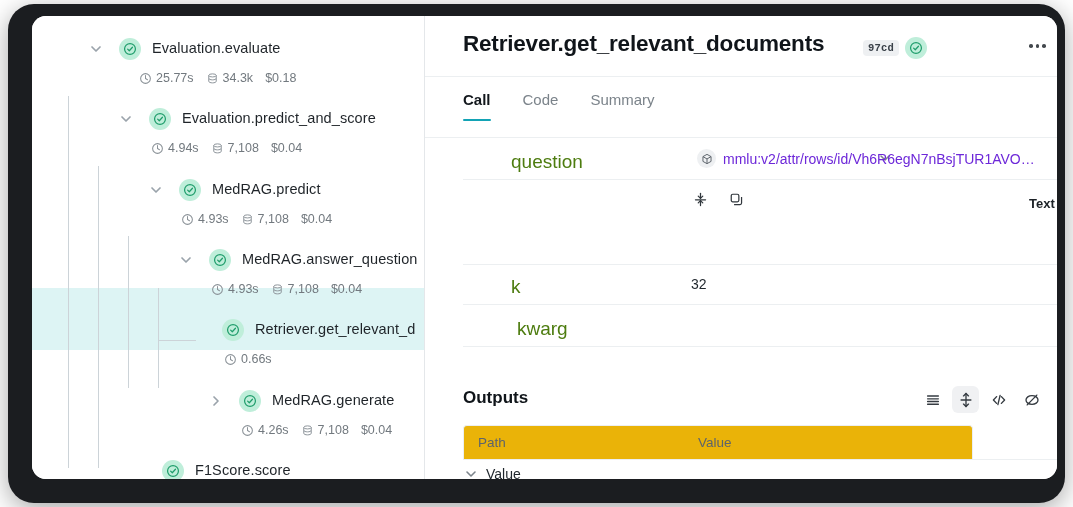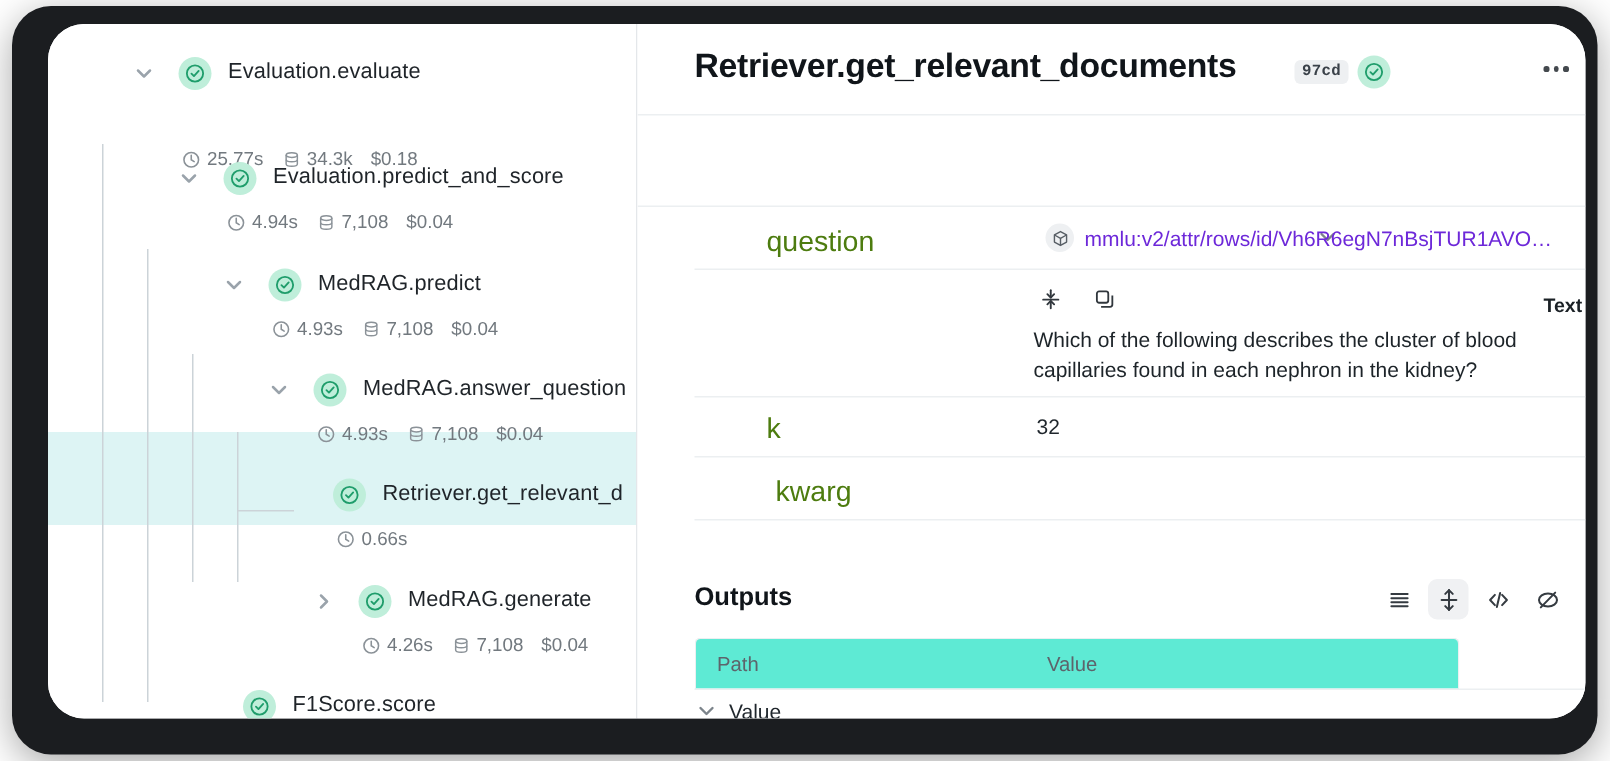--- a/index.html
+++ b/index.html
@@ -18,21 +18,21 @@
     width: 1057px; height: 499px;
     border-radius: 26px;
     background: #1b1d20;
     box-shadow: 0 6px 26px rgba(0,0,0,0.35);
   }
   #card {
     position: absolute;
     left: 24px; top: 12px;
     width: 1025px; height: 463px;
     background: #ffffff;
-    border-radius: 24px;
+    border-radius: 14px;
     overflow: hidden;
   }
 
   
   #tree-pane {
     position: absolute; left: 0; top: 0;
     width: 392px; height: 463px;
     background: #fff;
     overflow: hidden;
   }
@@ -162,21 +162,21 @@
   #outtools { position:absolute; left:494px; top:370px; display:flex; align-items:center; gap:6px; }
   .otool {
     width:27px; height:27px; border-radius:6px;
     display:flex; align-items:center; justify-content:center;
     color:#353b41;
   }
   .otool.on { background:#f0f1f3; }
 
   #tblhdr {
     position:absolute; left:38px; top:409px; width:510px; height:34px;
-    background:#5eead4; border:1px solid #eceff1; border-bottom:none;
+    background:#eab308; border:1px solid #eceff1; border-bottom:none;
     border-radius:4px 4px 0 0;
   }
   .th { position:absolute; top:9px; font-size:13.5px; color:#5d646b; }
   #rowrule { position:absolute; left:38px; top:443px; width:594px; height:1px; background:#eceff1; }
   #lastrow { position:absolute; left:38px; top:450px; display:flex; align-items:center; gap:7px;
              font-size:14px; color:#1f262c; }
 </style>
 </head>
 <body>
 
@@ -198,21 +198,21 @@
             <path d="M4 6l4 4 4-4"></path>
           </svg>
       </div>
       <div class="status-ic" style="left:87px;top:22px;">
         <svg width="14" height="14" viewBox="0 0 16 16" fill="none" stroke="#1f9d6b" stroke-width="1.4">
             <circle cx="8" cy="8" r="6.2"></circle>
             <path d="M5.3 8.1l1.9 1.9 3.6-4" stroke-linecap="round" stroke-linejoin="round"></path>
           </svg>
       </div>
       <div class="tlabel" style="left:120px;top:24px;">Evaluation.evaluate</div>
-      <div class="tmeta" style="left:89px;top:55px;margin-top:28px;">
+      <div class="tmeta" style="left:107px;top:55px;">
         <span class="mgroup">
             <svg width="13" height="13" viewBox="0 0 16 16" fill="none" stroke="#8b9298" stroke-width="1.3">
               <circle cx="8" cy="8" r="6"></circle>
               <path d="M8 4.4V8l2.4 1.5" stroke-linecap="round"></path>
             </svg>
             <span>25.77s</span>
           </span>
         <span class="mgroup">
             <svg width="13" height="13" viewBox="0 0 16 16" fill="none" stroke="#8b9298" stroke-width="1.2">
               <ellipse cx="8" cy="4.2" rx="4.6" ry="1.9"></ellipse>
@@ -388,20 +388,25 @@
             </svg>
         </div>
         <div id="dmore">
             <i></i>
             <i></i>
             <i></i>
           </div>
       </div>
       <div id="hrule1"></div>
 
+      <div id="tabs">
+        <div class="tab active">Call</div>
+        <div class="tab">Code</div>
+        <div class="tab">Summary</div>
+      </div>
       <div id="tabrule"></div>
 
       <div class="chev" style="left:452px;top:134px;color:#7c848b;">
         <svg width="16" height="16" viewBox="0 0 16 16" fill="none" stroke="currentColor" stroke-width="1.6" stroke-linecap="round" stroke-linejoin="round">
             <path d="M4 6l4 4 4-4"></path>
           </svg>
       </div>
       <div class="ikey" style="left:86px;top:135px;">question</div>
       <div class="refchip" style="left:272px;top:133px;">
         <span class="cube">
@@ -426,21 +431,20 @@
             </svg>
         </span>
         <span class="tbtn" style="margin-left:14px;">
           <svg width="15" height="15" viewBox="0 0 16 16" fill="none" stroke="currentColor" stroke-width="1.3" stroke-linejoin="round">
               <rect x="2.4" y="2.4" width="8.1" height="8.1" rx="1.6"></rect>
               <path d="M5.4 13.4h6.4c.9 0 1.6-.7 1.6-1.6V5.4"></path>
             </svg>
         </span>
       </div>
       <div class="tlabelr" style="left:604px;top:180px;">Text</div>
-      <div class="qtext" style="left:264px;top:200px;">Which of the following describes the cluster of blood capillaries found in each nephron in the kidney?</div>
       <div class="irule" style="top:248px;"></div>
 
       <div class="ikey" style="left:86px;top:260px;">k</div>
       <div class="ival" style="left:266px;top:260px;">32</div>
       <div class="irule" style="top:288px;"></div>
 
       <div class="ikey" style="left:92px;top:302px;">kwarg</div>
       <div class="ival" style="left:266px;top:302px;"></div>
       <div class="irule" style="top:330px;"></div>
 

